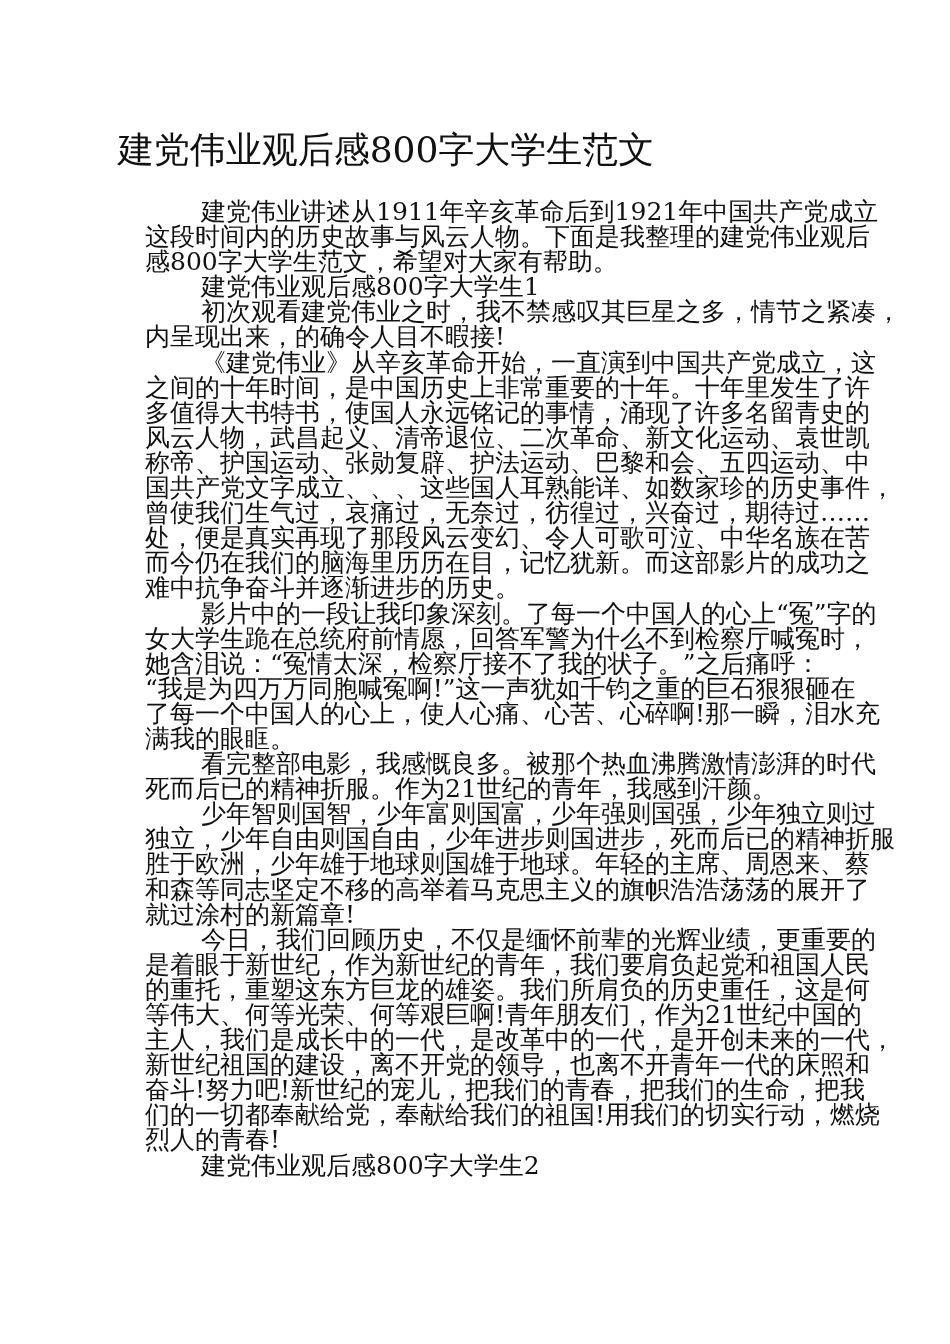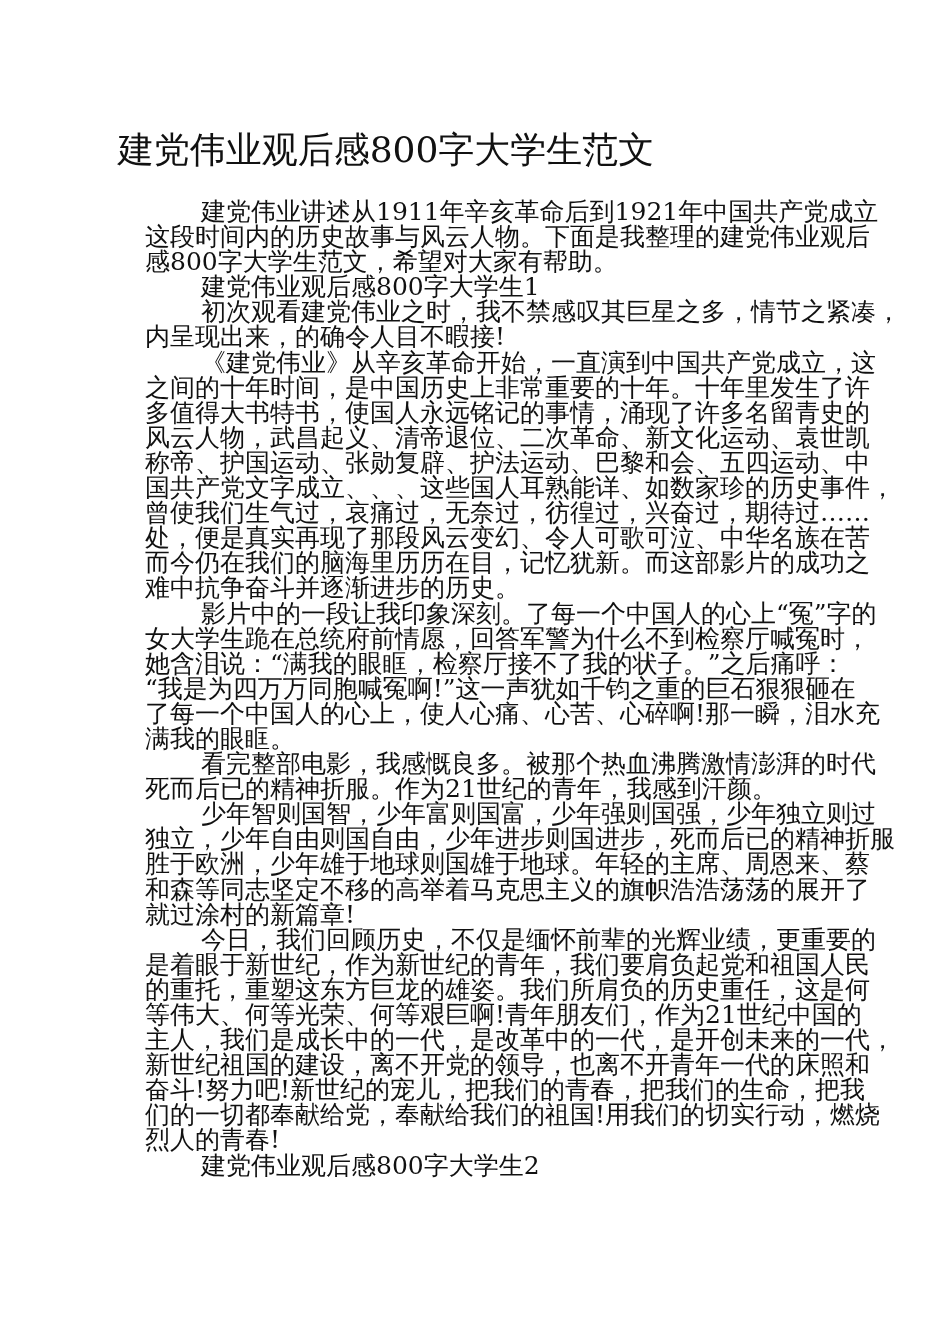--- a/index.html
+++ b/index.html
@@ -70,21 +70,21 @@
     <span class="line">多值得大书特书，使国人永远铭记的事情，涌现了许多名留青史的</span>
     <span class="line">风云人物，武昌起义、清帝退位、二次革命、新文化运动、袁世凯</span>
     <span class="line">称帝、护国运动、张勋复辟、护法运动、巴黎和会、五四运动、中</span>
     <span class="line">国共产党文字成立、、、这些国人耳熟能详、如数家珍的历史事件，</span>
     <span class="line">曾使我们生气过，哀痛过，无奈过，彷徨过，兴奋过，期待过……</span>
     <span class="line">处，便是真实再现了那段风云变幻、令人可歌可泣、中华名族在苦</span>
     <span class="line">而今仍在我们的脑海里历历在目，记忆犹新。而这部影片的成功之</span>
     <span class="line">难中抗争奋斗并逐渐进步的历史。</span>
     <span class="line indent">影片中的一段让我印象深刻。了每一个中国人的心上“冤”字的</span>
     <span class="line">女大学生跪在总统府前情愿，回答军警为什么不到检察厅喊冤时，</span>
-    <span class="line">她含泪说：“满我的眼眶，检察厅接不了我的状子。”之后痛呼：</span>
+    <span class="line">她含泪说：“冤情太深，检察厅接不了我的状子。”之后痛呼：</span>
     <span class="line">“我是为四万万同胞喊冤啊!”这一声犹如千钧之重的巨石狠狠砸在</span>
     <span class="line">了每一个中国人的心上，使人心痛、心苦、心碎啊!那一瞬，泪水充</span>
     <span class="line">满我的眼眶。</span>
     <span class="line indent">看完整部电影，我感慨良多。被那个热血沸腾激情澎湃的时代</span>
     <span class="line">死而后已的精神折服。作为21世纪的青年，我感到汗颜。</span>
     <span class="line indent">少年智则国智，少年富则国富，少年强则国强，少年独立则过</span>
     <span class="line">独立，少年自由则国自由，少年进步则国进步，死而后已的精神折服</span>
     <span class="line">胜于欧洲，少年雄于地球则国雄于地球。年轻的主席、周恩来、蔡</span>
     <span class="line">和森等同志坚定不移的高举着马克思主义的旗帜浩浩荡荡的展开了</span>
     <span class="line">就过涂村的新篇章!</span>

